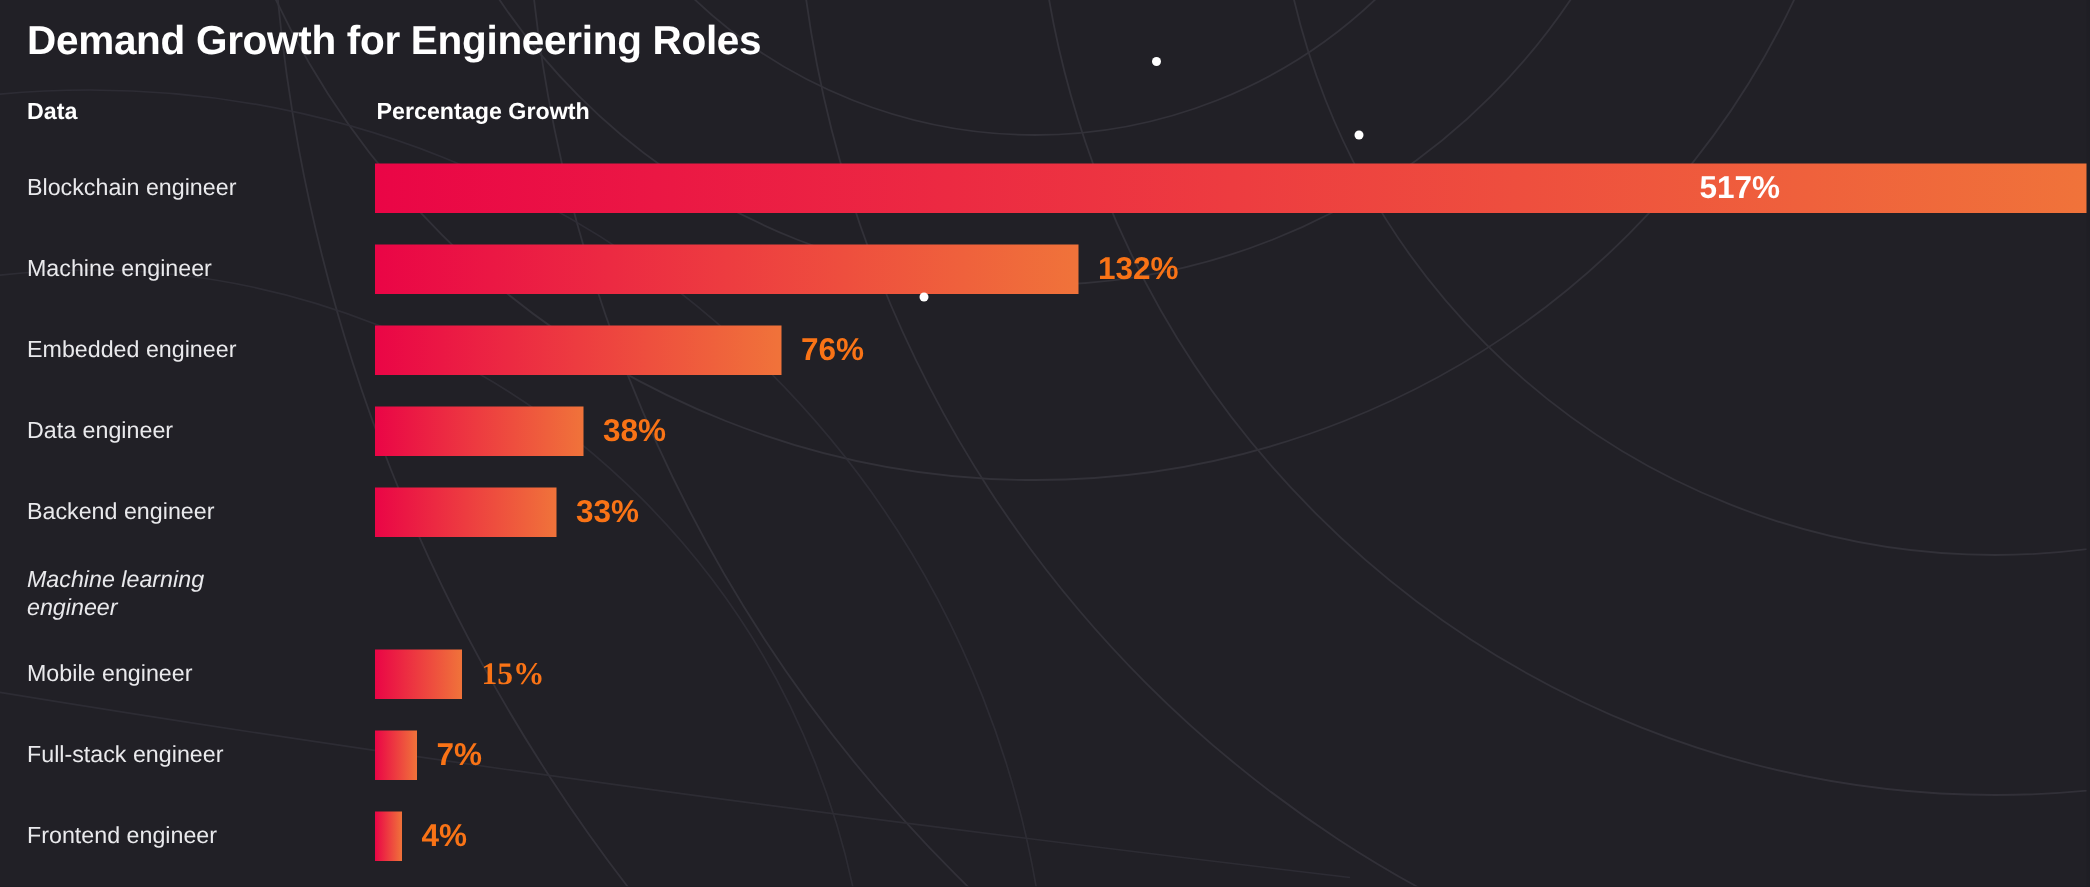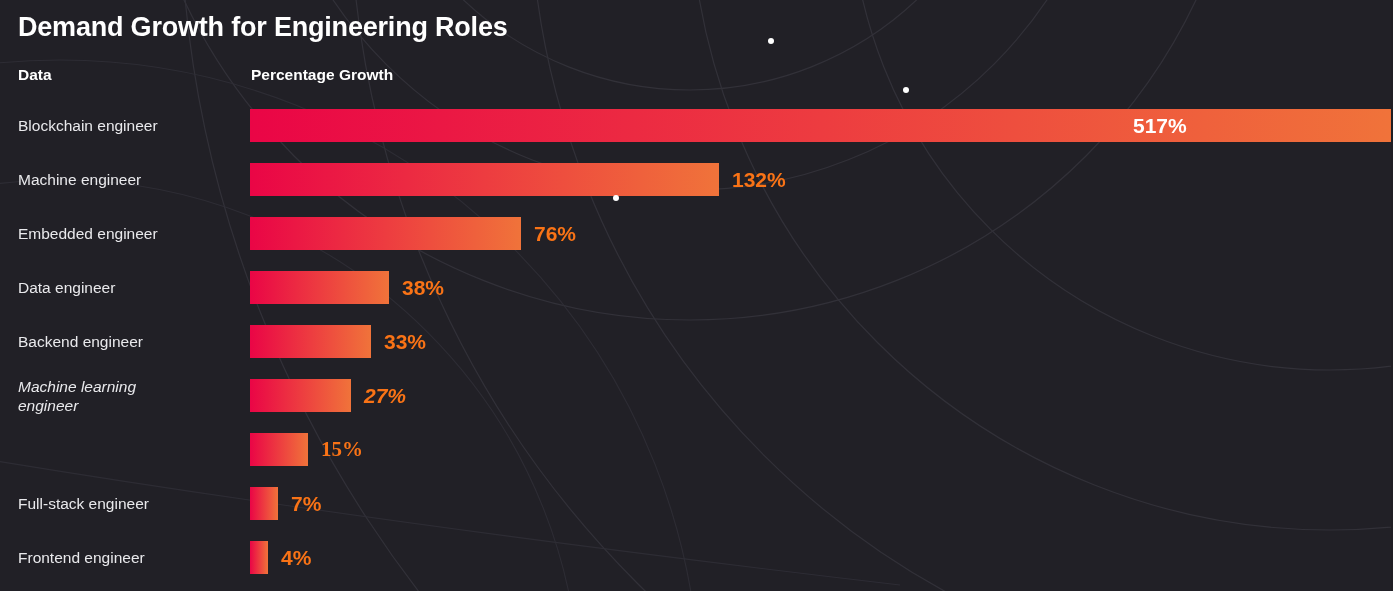--- a/index.html
+++ b/index.html
@@ -179,26 +179,23 @@
       <div class="row" style="top: 315px;">
         <div class="row-label">Backend engineer</div>
         <div class="bar-track">
           <div class="bar" style="width: 121px;"></div>
           <div class="bar-value-out" style="left: 134px;">33%</div>
         </div>
       </div>
       <div class="row" style="top: 369px; font-style: italic;">
         <div class="row-label">Machine learning
 engineer</div>
-        <div class="bar-track">
-          <div class="bar" style="width: 101px;"></div>
-          <div class="bar-value-out" style="left: 114px;">27%</div>
-        </div>
       </div>
       <div class="row" style="top: 423px;">
+        <div class="row-label">Mobile engineer</div>
         <div class="bar-track">
           <div class="bar" style="width: 58px;"></div>
           <div class="bar-value-out" style="left: 71px; font-family: Liberation Serif, serif;">15%</div>
         </div>
       </div>
       <div class="row" style="top: 477px;">
         <div class="row-label">Full-stack engineer</div>
         <div class="bar-track">
           <div class="bar" style="width: 28px;"></div>
           <div class="bar-value-out" style="left: 41px;">7%</div>

